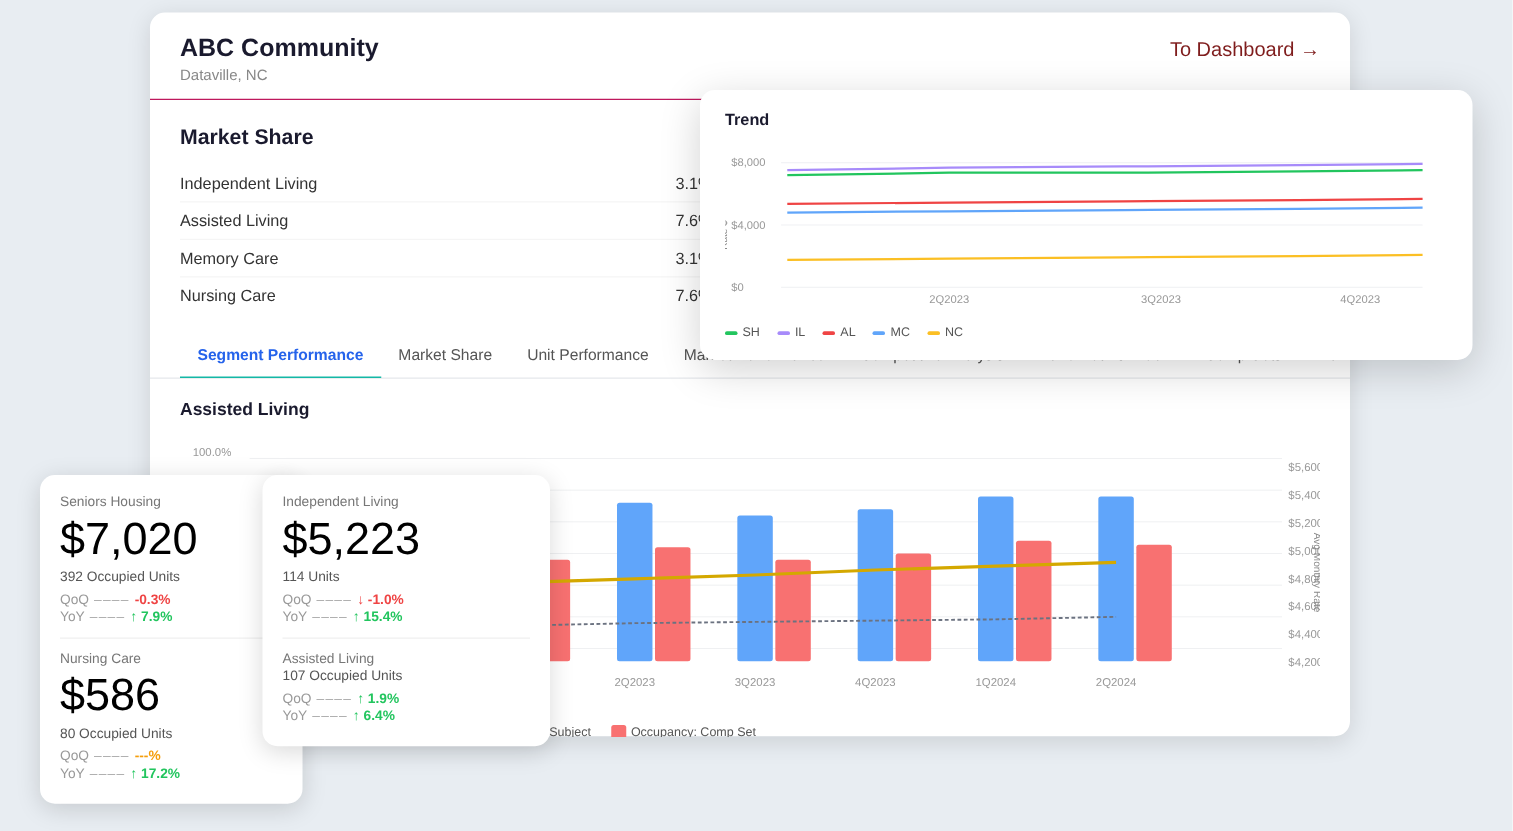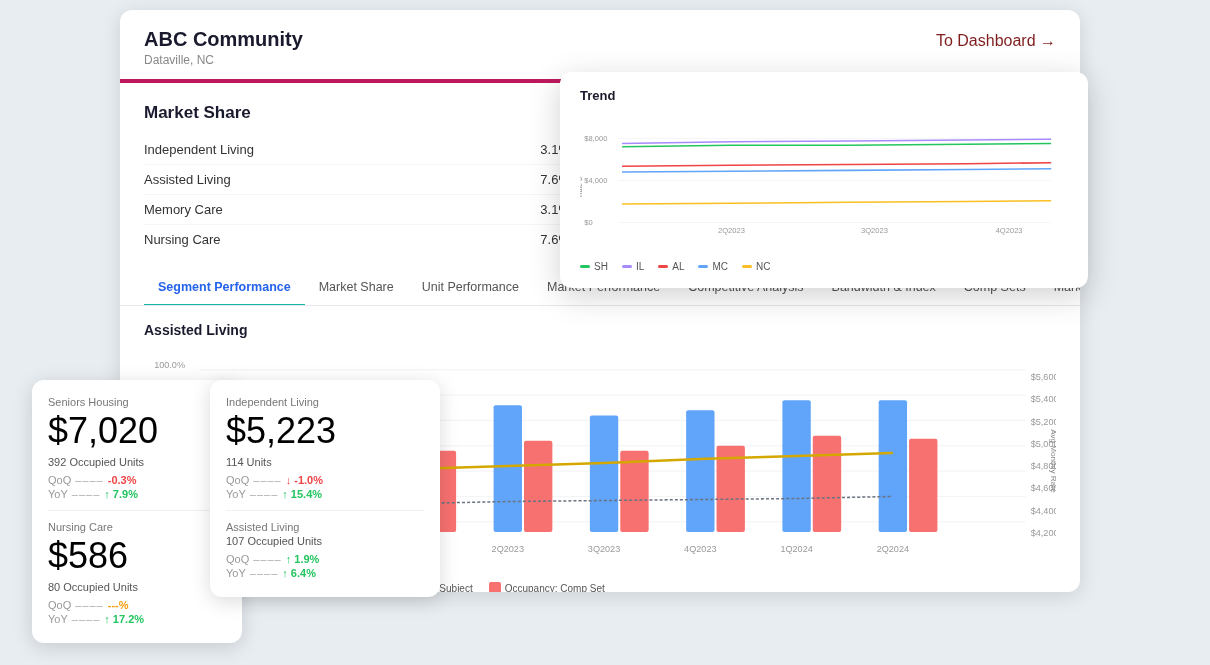--- a/index.html
+++ b/index.html
@@ -23,21 +23,21 @@
       box-shadow: 0 4px 20px rgba(0,0,0,0.12);
       overflow: hidden;
     }
 
     
     .header {
       display: flex;
       justify-content: space-between;
       align-items: flex-start;
       padding: 18px 24px 12px;
-      border-bottom: 4px solid #be185d;
+      border-bottom: 1px solid #be185d;
     }
     .header-title {
       font-size: 20px;
       font-weight: 700;
       color: #1a1a2e;
     }
     .header-subtitle {
       font-size: 12px;
       color: #888;
       margin-top: 2px;
@@ -129,21 +129,21 @@
       position: relative;
       height: 230px;
       width: 100%;
     }
 
     
     .trend-card {
       position: absolute;
       top: 72px;
       left: 560px;
-      width: 528px;
+      width: 618px;
       background: #fff;
       border-radius: 12px;
       box-shadow: 0 8px 32px rgba(0,0,0,0.18);
       padding: 16px 20px;
       z-index: 10;
     }
     .trend-title {
       font-size: 13px;
       font-weight: 600;
       color: #1a1a2e;

